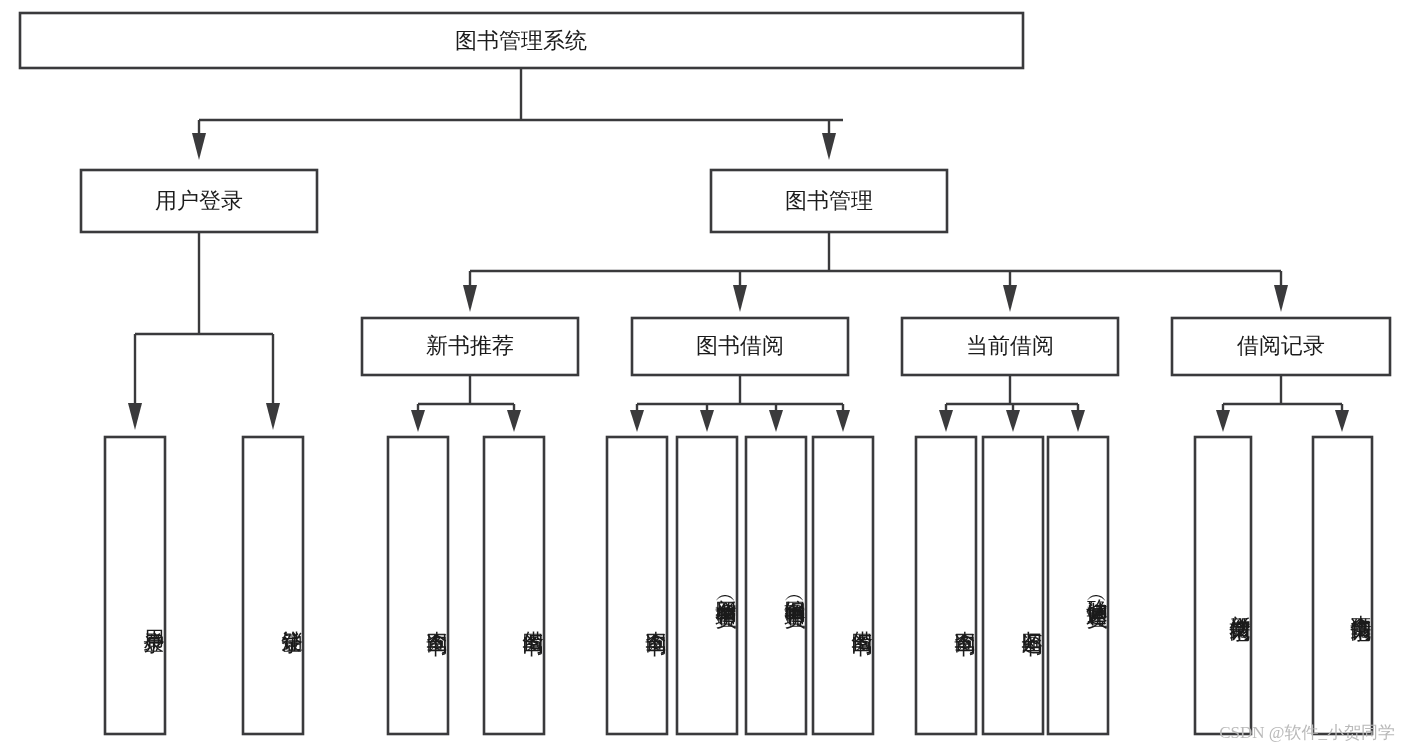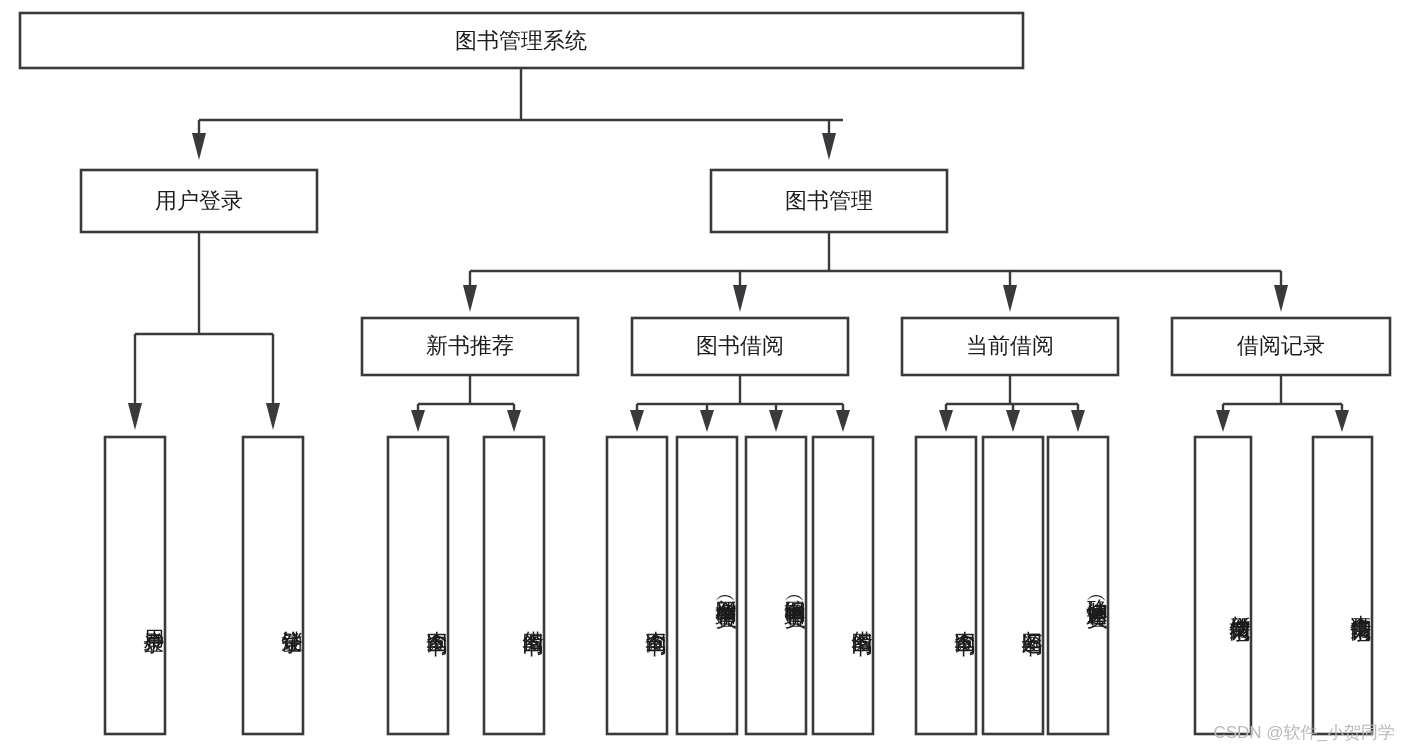--- a/index.html
+++ b/index.html
@@ -60,21 +60,21 @@
     line-height: 1.12;
     color: #1b1b1b;
     letter-spacing: 1.5px;
     white-space: nowrap;
     pointer-events: none;
   }
   .watermark {
     position: absolute;
     right: 10px;
     bottom: 3px;
-    font-family: Liberation Sans, sans-serif;
+    font-family: Liberation Serif, serif;
     font-size: 17px;
     color: #b9b9b9;
     white-space: nowrap;
   }
 </style>
 </head>
 <body>
 
 <div id="diagram-root">
 

